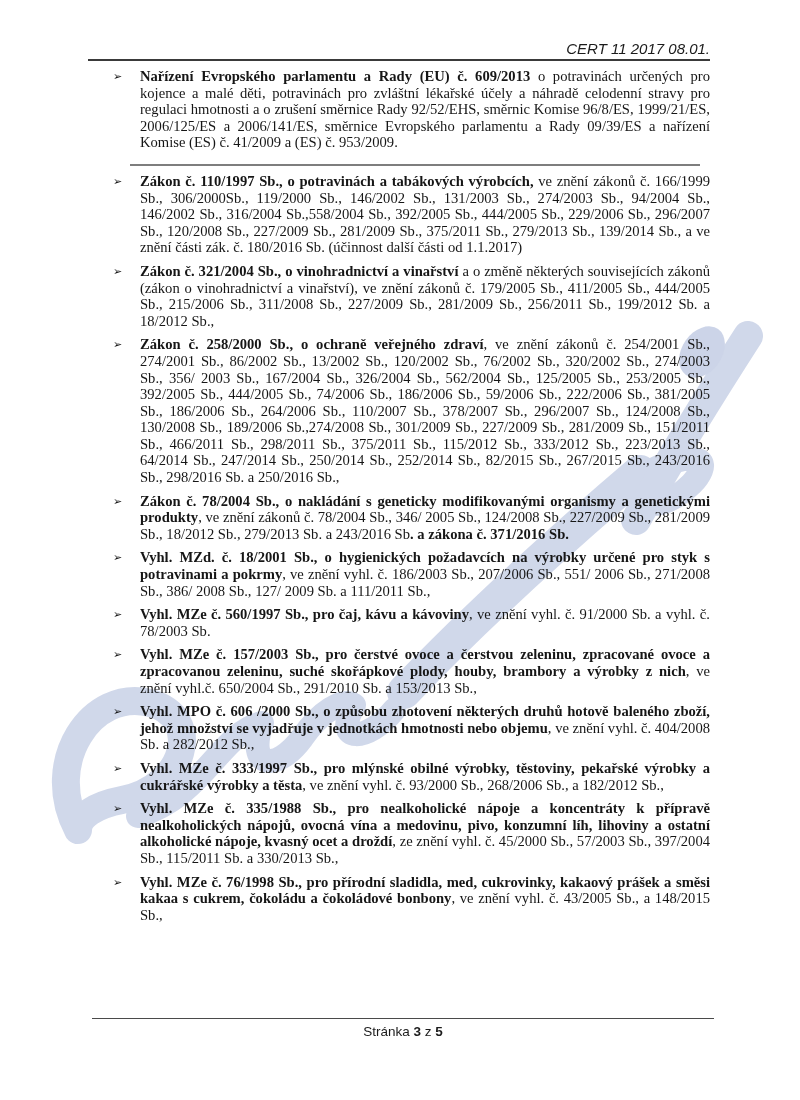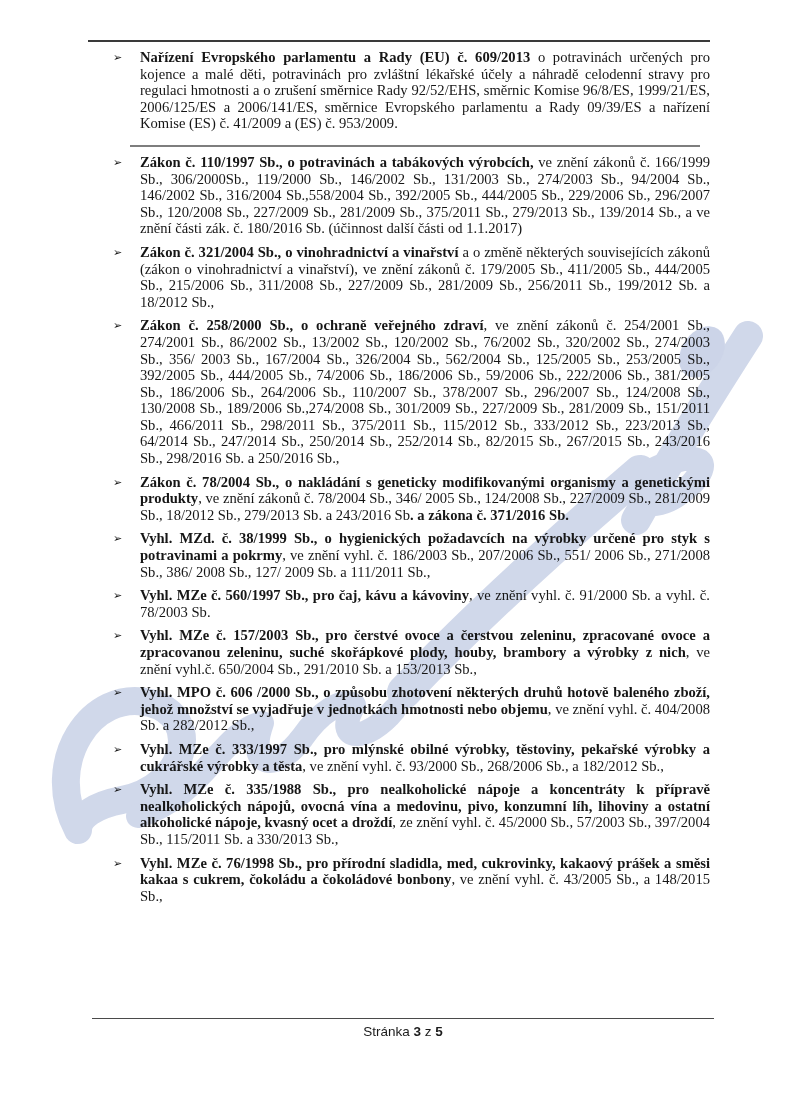--- a/index.html
+++ b/index.html
@@ -100,20 +100,21 @@
       <path d="M 138 816 C 204 796 220 733 262 723 C 246 768 276 773 302 738 C 320 712 342 698 354 705 C 332 744 368 742 394 710" stroke-width="24" stroke="#ccd4e8"></path>
       <path d="M 404 692 C 480 612 558 542 640 472" stroke-width="34" stroke="#ccd4e8"></path>
       <path d="M 556 544 C 618 482 678 450 700 461 C 710 469 682 500 656 504" stroke-width="24" stroke="#ccd4e8"></path>
       <path d="M 636 520 C 672 456 712 392 748 336" stroke-width="30" stroke="#ccd4e8"></path>
     </g>
     <ellipse class="wmfill" cx="702" cy="352" rx="20" ry="28" transform="rotate(35 702 352)" fill="#ccd4e8"></ellipse>
   </svg>
 
   <div class="layer">
     <div class="header">
+      <div class="doc-code">CERT 11 2017 08.01.</div>
       <div class="header-rule"></div>
     </div>
 
     <div class="content">
       <div id="section-0">
           <div class="item">
             <span class="marker">➢</span>
             <div class="item-text"><span class="b">Nařízení Evropského parlamentu a Rady (EU) č. 609/2013</span><span> o potravinách určených pro kojence a malé děti, potravinách pro zvláštní lékařské účely a náhradě celodenní stravy pro regulaci hmotnosti a o zrušení směrnice Rady 92/52/EHS, směrnic Komise 96/8/ES, 1999/21/ES, 2006/125/ES a 2006/141/ES, směrnice Evropského parlamentu a Rady 09/39/ES a nařízení Komise (ES) č. 41/2009 a (ES) č. 953/2009.</span></div>
           </div>
         </div>
@@ -130,21 +131,21 @@
           <div class="item">
             <span class="marker">➢</span>
             <div class="item-text"><span class="b">Zákon č. 258/2000 Sb., o ochraně veřejného zdraví</span><span>, ve znění zákonů č. 254/2001 Sb., 274/2001 Sb., 86/2002 Sb., 13/2002 Sb., 120/2002 Sb., 76/2002 Sb., 320/2002 Sb., 274/2003 Sb., 356/ 2003 Sb., 167/2004 Sb., 326/2004 Sb., 562/2004 Sb., 125/2005 Sb., 253/2005 Sb., 392/2005 Sb., 444/2005 Sb., 74/2006 Sb., 186/2006 Sb., 59/2006 Sb., 222/2006 Sb., 381/2005 Sb., 186/2006 Sb., 264/2006 Sb., 110/2007 Sb., 378/2007 Sb., 296/2007 Sb., 124/2008 Sb., 130/2008 Sb., 189/2006 Sb.,274/2008 Sb., 301/2009 Sb., 227/2009 Sb., 281/2009 Sb., 151/2011 Sb., 466/2011 Sb., 298/2011 Sb., 375/2011 Sb., 115/2012 Sb., 333/2012 Sb., 223/2013 Sb., 64/2014 Sb., 247/2014 Sb., 250/2014 Sb., 252/2014 Sb., 82/2015 Sb., 267/2015 Sb., 243/2016 Sb., 298/2016 Sb. a 250/2016 Sb.,</span></div>
           </div>
           <div class="item">
             <span class="marker">➢</span>
             <div class="item-text"><span class="b">Zákon č. 78/2004 Sb., o nakládání s geneticky modifikovanými organismy a genetickými produkty</span><span>, ve znění zákonů č. 78/2004 Sb., 346/ 2005 Sb., 124/2008 Sb., 227/2009 Sb., 281/2009 Sb., 18/2012 Sb., 279/2013 Sb. a 243/2016 Sb</span><span class="b">. a zákona č. 371/2016 Sb.</span></div>
           </div>
           <div class="item">
             <span class="marker">➢</span>
-            <div class="item-text"><span class="b">Vyhl. MZd. č. 38/1999 Sb., o hygienických požadavcích na výrobky určené pro styk s potravinami a pokrmy</span><span>, ve znění vyhl. č. 186/2003 Sb., 207/2006 Sb., 551/ 2006 Sb., 271/2008 Sb., 386/ 2008 Sb., 127/ 2009 Sb. a 111/2011 Sb.,</span></div>
+            <div class="item-text"><span class="b">Vyhl. MZd. č. 18/2001 Sb., o hygienických požadavcích na výrobky určené pro styk s potravinami a pokrmy</span><span>, ve znění vyhl. č. 186/2003 Sb., 207/2006 Sb., 551/ 2006 Sb., 271/2008 Sb., 386/ 2008 Sb., 127/ 2009 Sb. a 111/2011 Sb.,</span></div>
           </div>
           <div class="item">
             <span class="marker">➢</span>
             <div class="item-text"><span class="b">Vyhl. MZe č. 560/1997 Sb., pro čaj, kávu a kávoviny</span><span>, ve znění vyhl. č. 91/2000 Sb. a vyhl. č. 78/2003 Sb.</span></div>
           </div>
           <div class="item">
             <span class="marker">➢</span>
             <div class="item-text"><span class="b">Vyhl. MZe č. 157/2003 Sb., pro čerstvé ovoce a čerstvou zeleninu, zpracované ovoce a zpracovanou zeleninu, suché skořápkové plody, houby, brambory a výrobky z nich</span><span>, ve znění vyhl.č. 650/2004 Sb., 291/2010 Sb. a 153/2013 Sb.,</span></div>
           </div>
           <div class="item">

